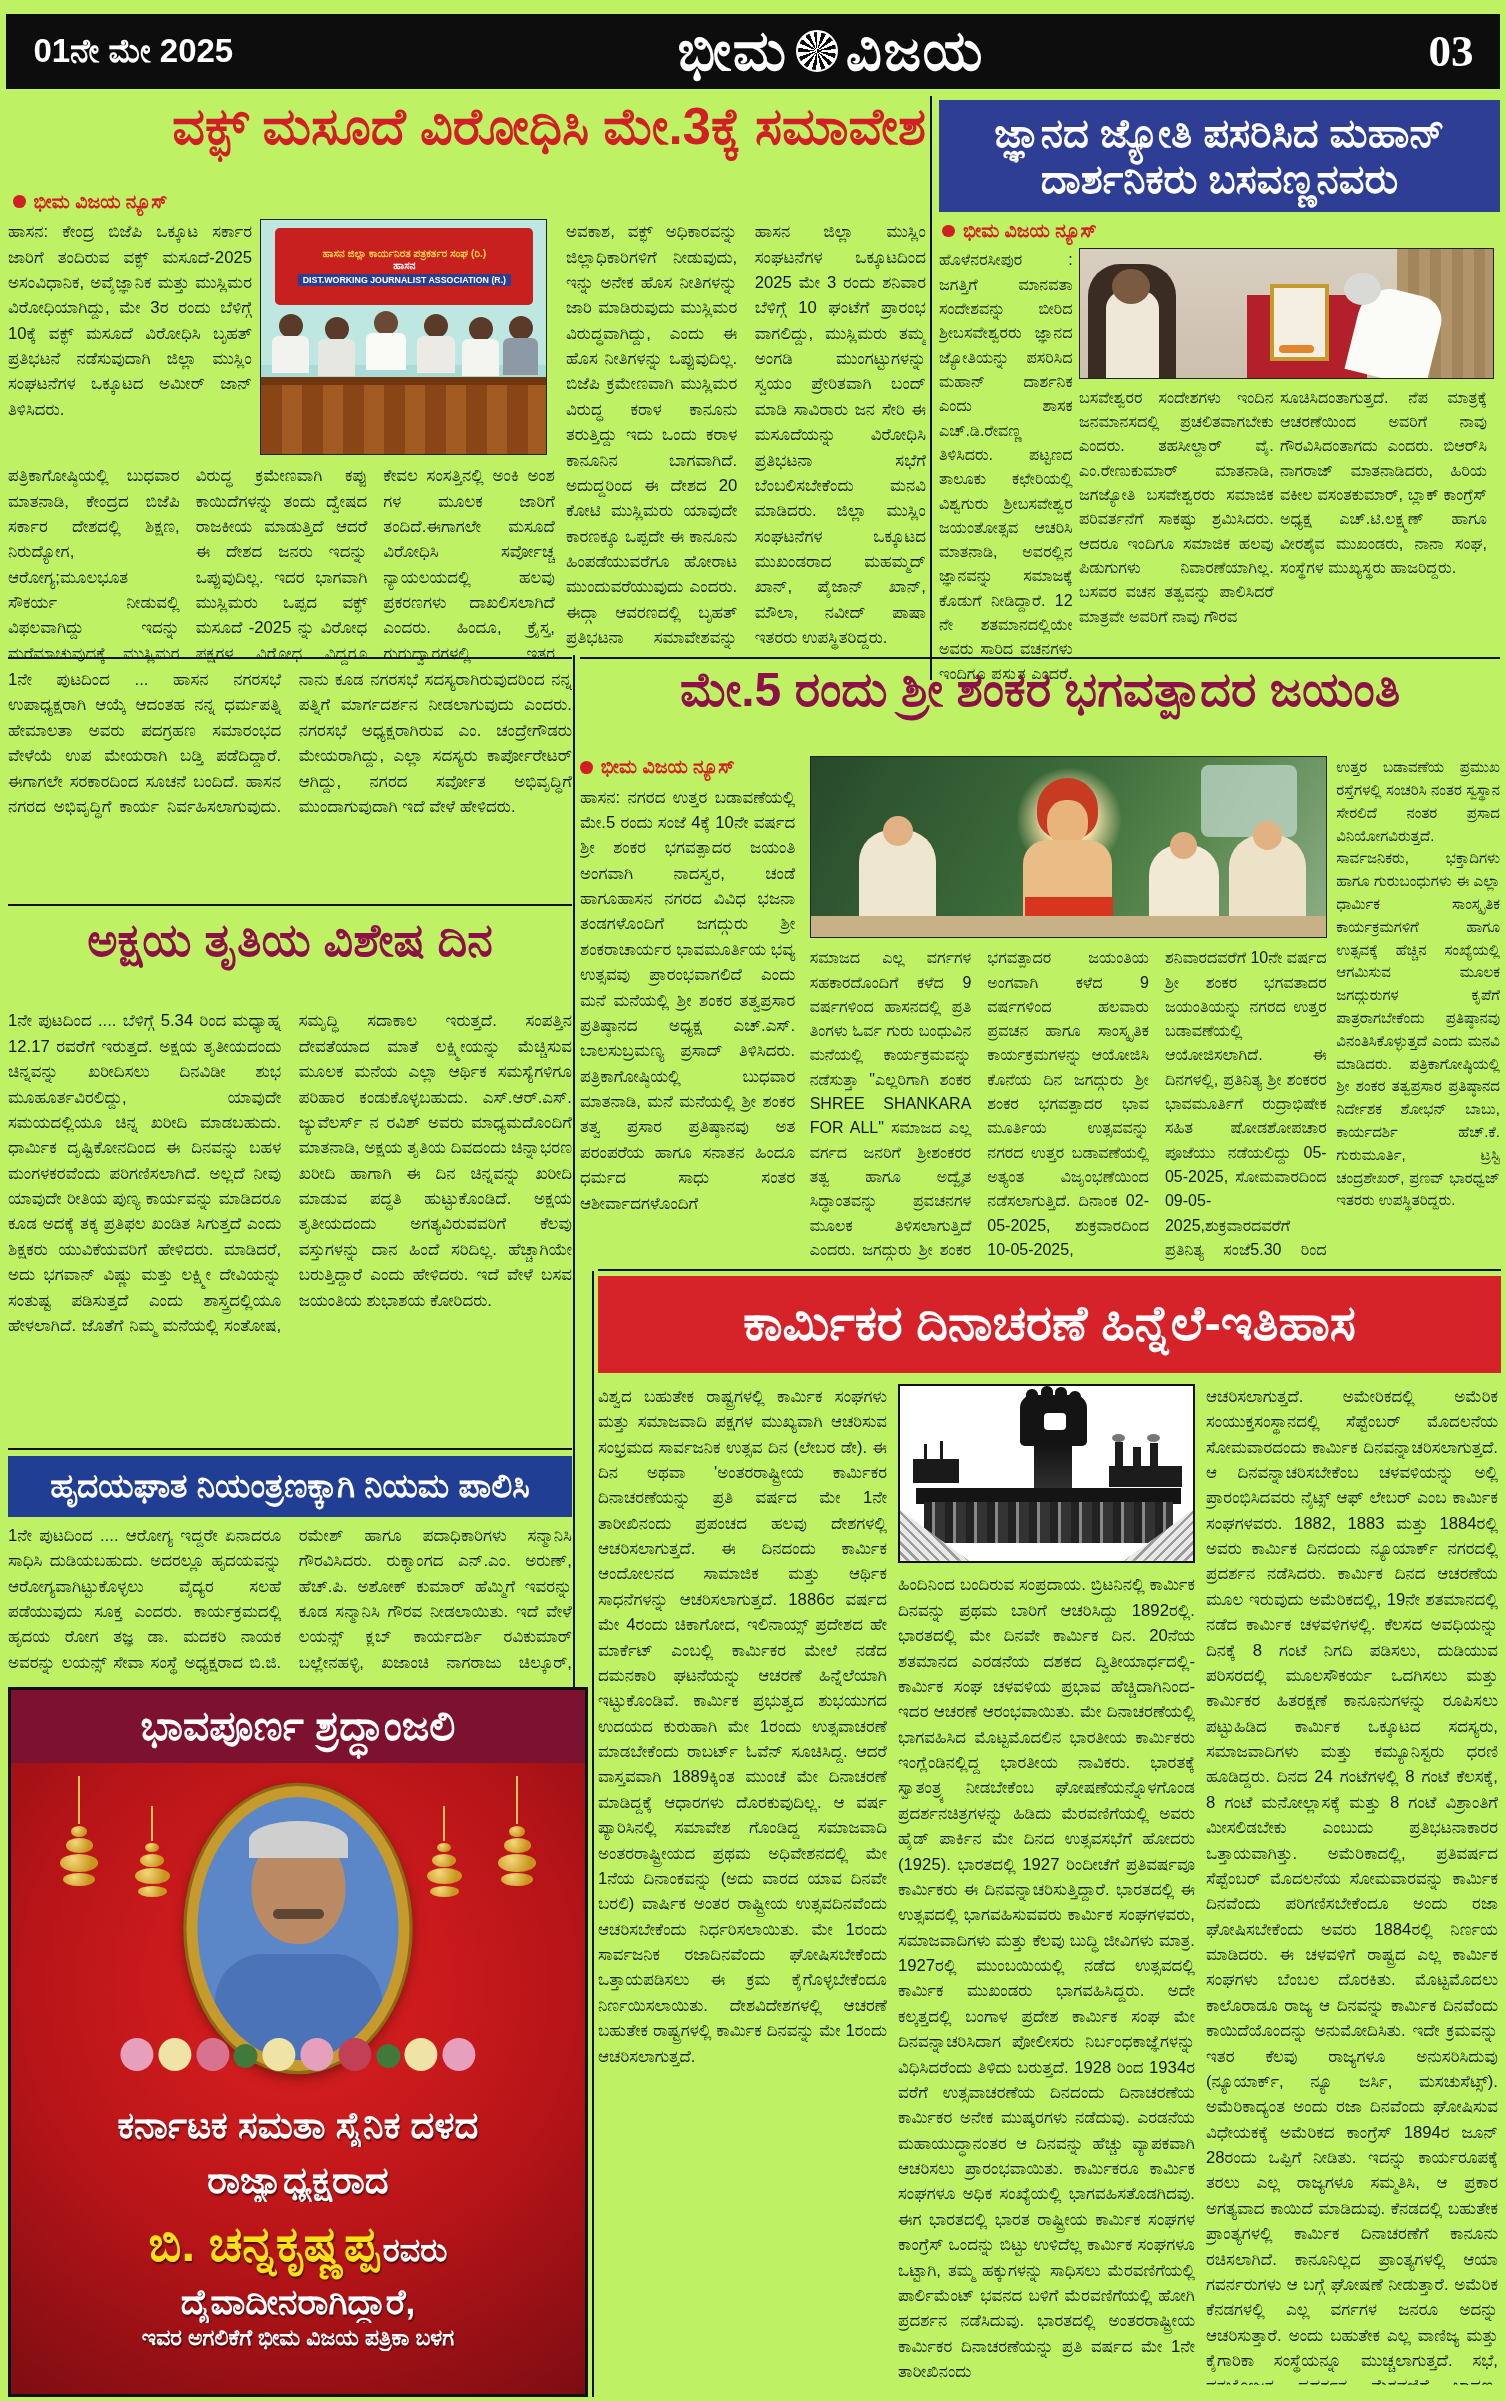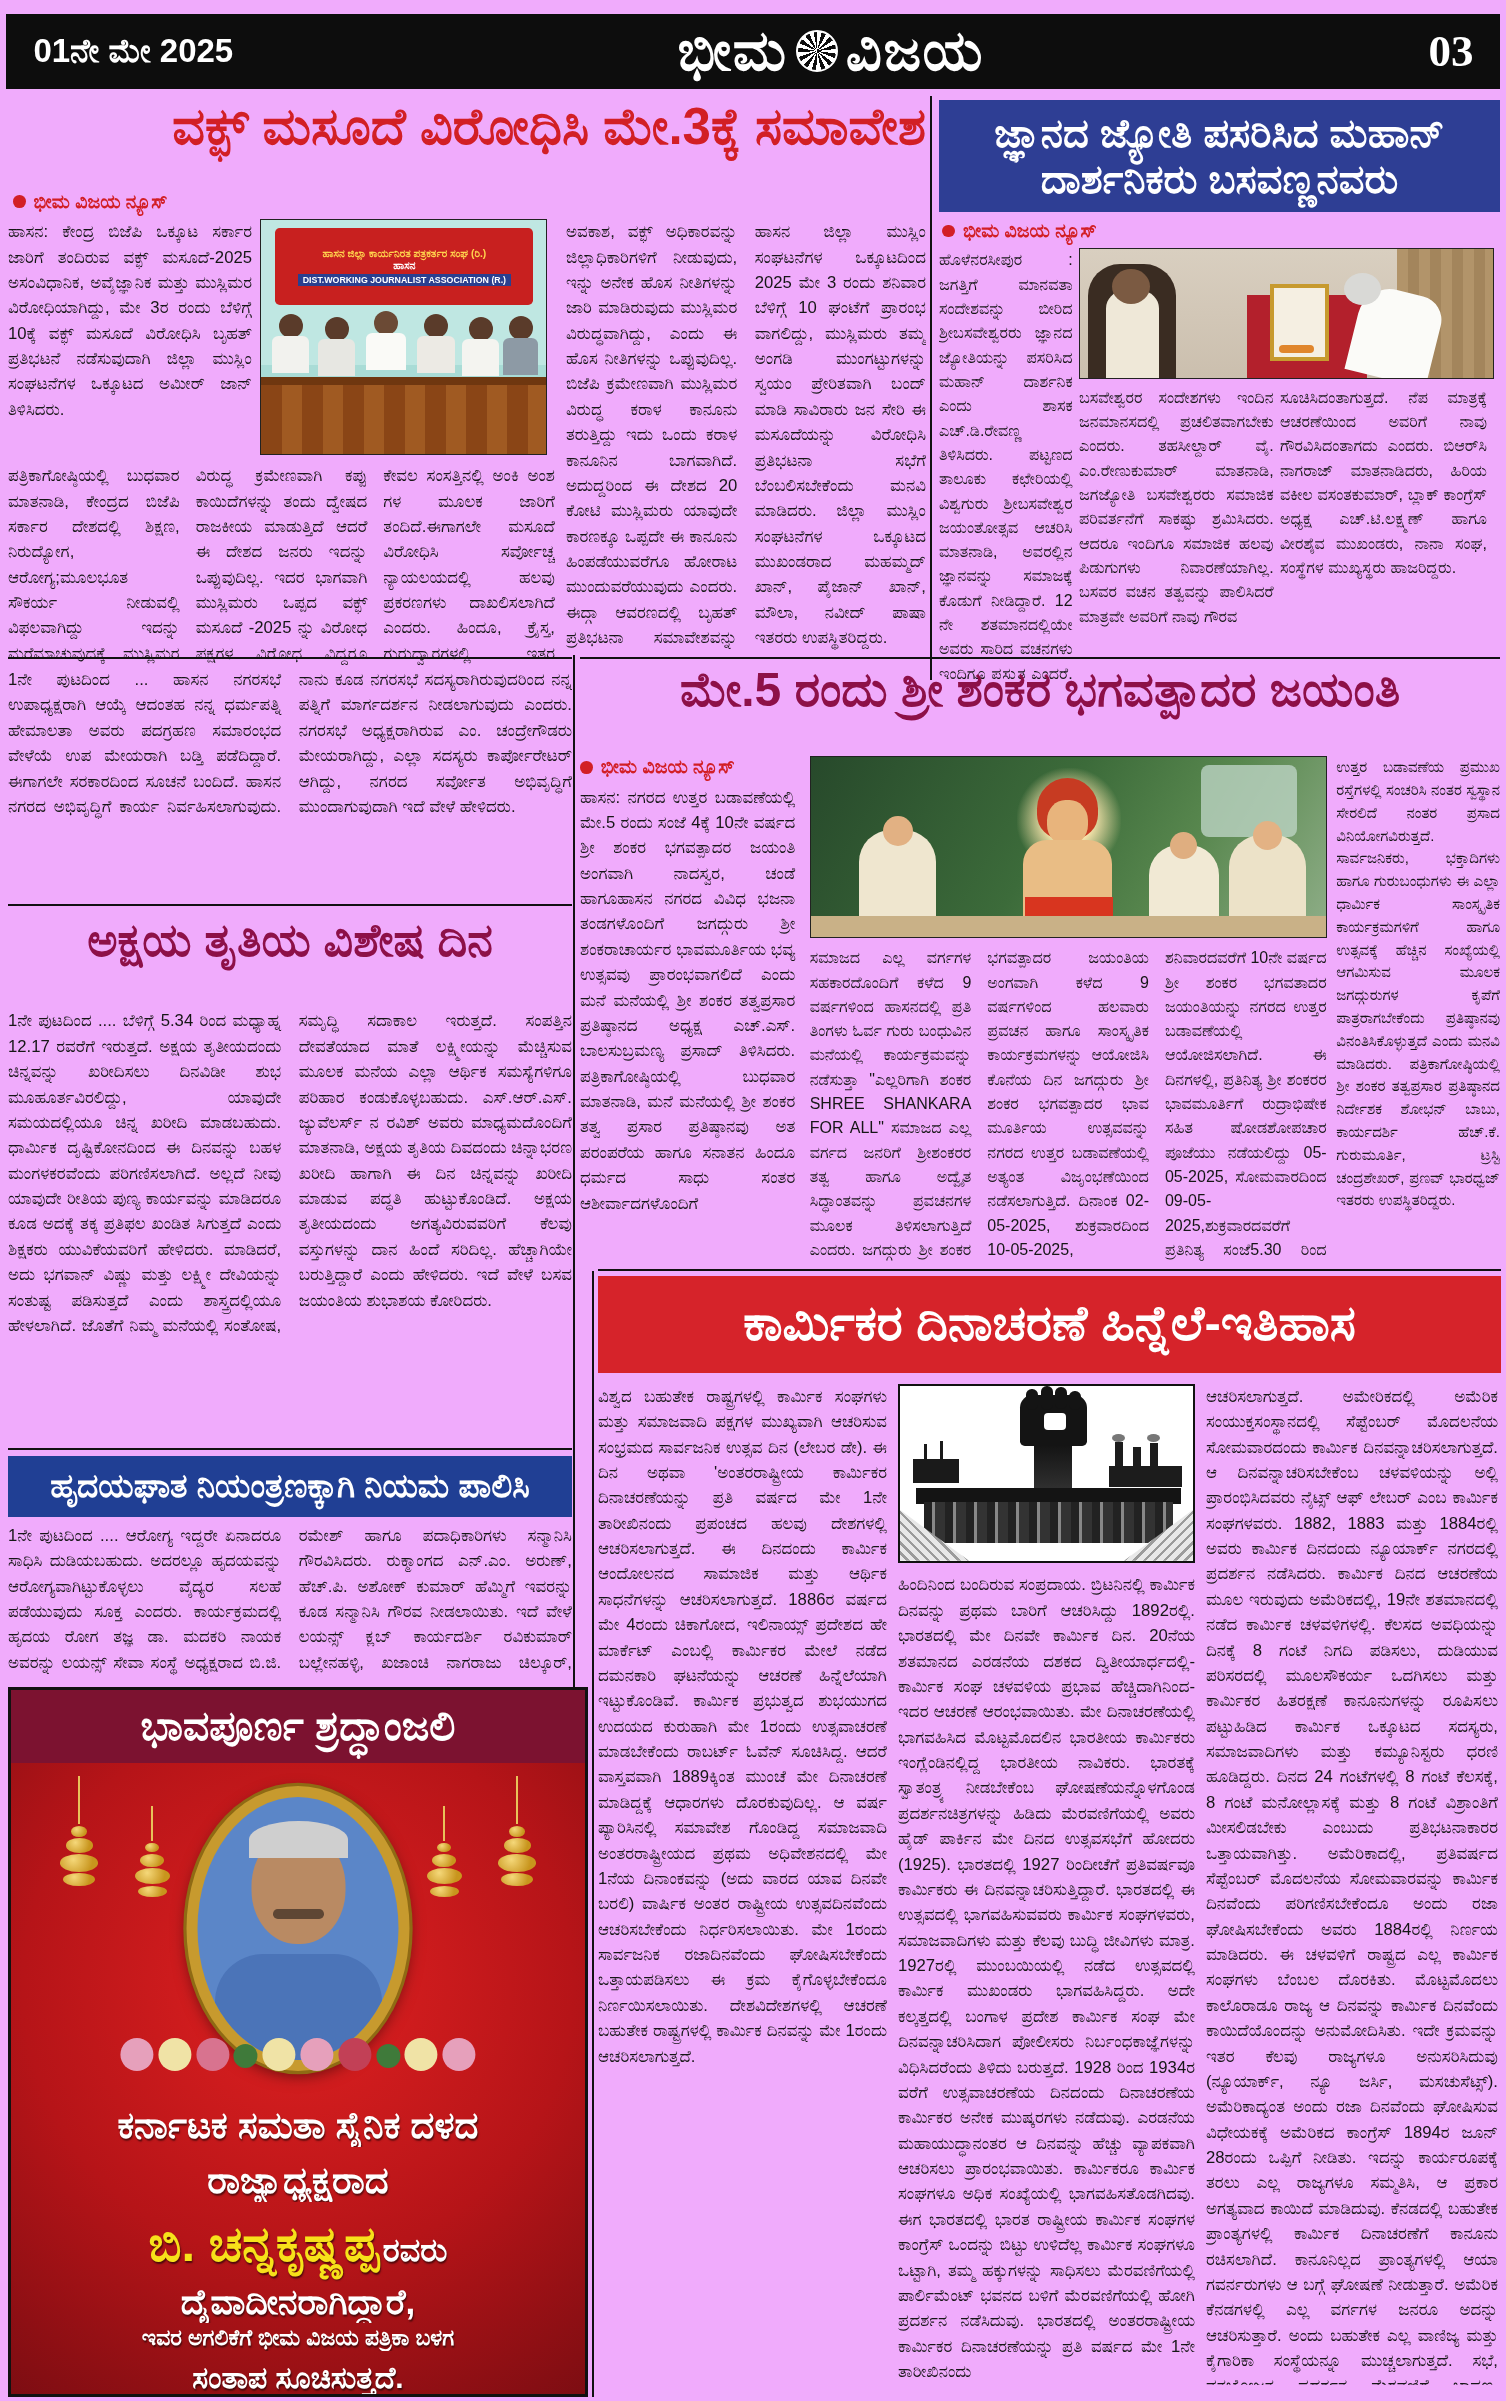--- a/index.html
+++ b/index.html
@@ -1,16 +1,16 @@
 <!DOCTYPE html>
 <html style="font-size:12.8px"><head>
 <meta charset="utf-8">
 <style>
   html,body{margin:0;padding:0;background:#e8e8e8}
-  .page{position:relative;width:1507px;height:2401px;background:#f0abfc;overflow:hidden;
+  .page{position:relative;width:1507px;height:2401px;background:#bef264;overflow:hidden;
         font-family:"Liberation Sans","DejaVu Sans",sans-serif;color:#131313}
   .abs{position:absolute}
   .bodytxt{font-size:16.7px;line-height:1.52;text-align:justify;overflow:hidden;color:#161616}
   .cols2{column-count:2;column-gap:17.5px}
   .cols3{column-count:3;column-gap:16px}
   .byline{display:flex;align-items:center;gap:8px;color:#d21f25;font-weight:bold;font-size:19px}
   .dot{width:12.8px;height:12.8px;border-radius:50%;background:#d21f25;flex:0 0 auto}
   .rule-v{background:#111}
   
   .hbar{background:#0d0d0d;color:#fff;display:flex;align-items:center;justify-content:space-between;padding:0 27px;box-sizing:border-box}
@@ -248,21 +248,20 @@
     </div>
 
     <div class="ob-line" style="position:absolute;left:0;width:100%;top:415px;font-size:37px">ಕರ್ನಾಟಕ ಸಮತಾ ಸೈನಿಕ ದಳದ</div>
     <div class="ob-line" style="position:absolute;left:0;width:100%;top:470px;font-size:37px">ರಾಜ್ಯಾಧ್ಯಕ್ಷರಾದ</div>
     <div class="abs" style="left:0;width:100%;top:526px;text-align:center">
       <span class="ob-line" style="font-size:49px;color:#f7e11a">ಬಿ. ಚನ್ನಕೃಷ್ಣಪ್ಪ</span>
       <span class="ob-line" style="font-size:32px">ರವರು</span>
     </div>
     <div class="ob-line" style="position:absolute;left:0;width:100%;top:592px;font-size:35px">ದೈವಾದೀನರಾಗಿದ್ದಾರೆ,</div>
     <div class="ob-line" style="position:absolute;left:0;width:100%;top:635px;font-size:22px">ಇವರ ಅಗಲಿಕೆಗೆ ಭೀಮ ವಿಜಯ ಪತ್ರಿಕಾ ಬಳಗ</div>
-    <div class="ob-line" style="position:absolute;left:0;width:100%;top:671px;font-size:30px">ಸಂತಾಪ ಸೂಚಿಸುತ್ತದೆ.</div>
   </section>
 
   <section class="abs" style="left:598px;top:1269px;width:903px;height:1127px;border-top:2.4px solid #111;box-sizing:border-box">
     <div class="boxhead" style="background:#d6232a;height:97px;margin-top:4.8px;font-size:49px">ಕಾರ್ಮಿಕರ ದಿನಾಚರಣೆ ಹಿನ್ನೆಲೆ-ಇತಿಹಾಸ</div>
     <div style="display:flex;margin-top:11px;gap:11px">
       <div class="bodytxt" style="width:289px;height:1001px">ವಿಶ್ವದ ಬಹುತೇಕ ರಾಷ್ಟ್ರಗಳಲ್ಲಿ ಕಾರ್ಮಿಕ ಸಂಘಗಳು ಮತ್ತು ಸಮಾಜವಾದಿ ಪಕ್ಷಗಳ ಮುಖ್ಯವಾಗಿ ಆಚರಿಸುವ ಸಂಭ್ರಮದ ಸಾರ್ವಜನಿಕ ಉತ್ಸವ ದಿನ (ಲೇಬರ ಡೇ). ಈ ದಿನ ಅಥವಾ 'ಅಂತರರಾಷ್ಟ್ರೀಯ ಕಾರ್ಮಿಕರ ದಿನಾಚರಣೆಯನ್ನು ಪ್ರತಿ ವರ್ಷದ ಮೇ 1ನೇ ತಾರೀಖಿನಂದು ಪ್ರಪಂಚದ ಹಲವು ದೇಶಗಳಲ್ಲಿ ಆಚರಿಸಲಾಗುತ್ತದೆ. ಈ ದಿನದಂದು ಕಾರ್ಮಿಕ ಆಂದೋಲನದ ಸಾಮಾಜಿಕ ಮತ್ತು ಆರ್ಥಿಕ ಸಾಧನೆಗಳನ್ನು ಆಚರಿಸಲಾಗುತ್ತದೆ. 1886ರ ವರ್ಷದ ಮೇ 4ರಂದು ಚಿಕಾಗೋದ, ಇಲಿನಾಯ್ಸ್ ಪ್ರದೇಶದ ಹೇ ಮಾರ್ಕೆಟ್ ಎಂಬಲ್ಲಿ ಕಾರ್ಮಿಕರ ಮೇಲೆ ನಡೆದ ದಮನಕಾರಿ ಘಟನೆಯನ್ನು ಆಚರಣೆ ಹಿನ್ನೆಲೆಯಾಗಿ ಇಟ್ಟುಕೊಂಡಿವೆ. ಕಾರ್ಮಿಕ ಪ್ರಭುತ್ವದ ಶುಭಯುಗದ ಉದಯದ ಕುರುಹಾಗಿ ಮೇ 1ರಂದು ಉತ್ಸವಾಚರಣೆ ಮಾಡಬೇಕೆಂದು ರಾಬರ್ಟ್ ಓವೆನ್ ಸೂಚಿಸಿದ್ದ. ಆದರೆ ವಾಸ್ತವವಾಗಿ 1889ಕ್ಕಿಂತ ಮುಂಚೆ ಮೇ ದಿನಾಚರಣೆ ಮಾಡಿದ್ದಕ್ಕೆ ಆಧಾರಗಳು ದೊರಕುವುದಿಲ್ಲ. ಆ ವರ್ಷ ಪ್ಯಾರಿಸಿನಲ್ಲಿ ಸಮಾವೇಶ ಗೊಂಡಿದ್ದ ಸಮಾಜವಾದಿ ಅಂತರರಾಷ್ಟ್ರೀಯದ ಪ್ರಥಮ ಅಧಿವೇಶನದಲ್ಲಿ ಮೇ 1ನೆಯ ದಿನಾಂಕವನ್ನು (ಅದು ವಾರದ ಯಾವ ದಿನವೇ ಬರಲಿ) ವಾರ್ಷಿಕ ಅಂತರ ರಾಷ್ಟ್ರೀಯ ಉತ್ಸವದಿನವೆಂದು ಆಚರಿಸಬೇಕೆಂದು ನಿರ್ಧರಿಸಲಾಯಿತು. ಮೇ 1ರಂದು ಸಾರ್ವಜನಿಕ ರಜಾದಿನವೆಂದು ಘೋಷಿಸಬೇಕೆಂದು ಒತ್ತಾಯಪಡಿಸಲು ಈ ಕ್ರಮ ಕೈಗೊಳ್ಳಬೇಕೆಂದೂ ನಿರ್ಣಯಿಸಲಾಯಿತು. ದೇಶವಿದೇಶಗಳಲ್ಲಿ ಆಚರಣೆ ಬಹುತೇಕ ರಾಷ್ಟ್ರಗಳಲ್ಲಿ ಕಾರ್ಮಿಕ ದಿನವನ್ನು ಮೇ 1ರಂದು ಆಚರಿಸಲಾಗುತ್ತದೆ.</div>
       <div style="width:297px">
 
         <div class="fist-box" style="width:297px;height:179px">
           <div class="abs" style="left:120px;top:9.6px;width:67px;height:51px;background:#141414;border-radius:12.8px 12.8px 4.8px 4.8px">

